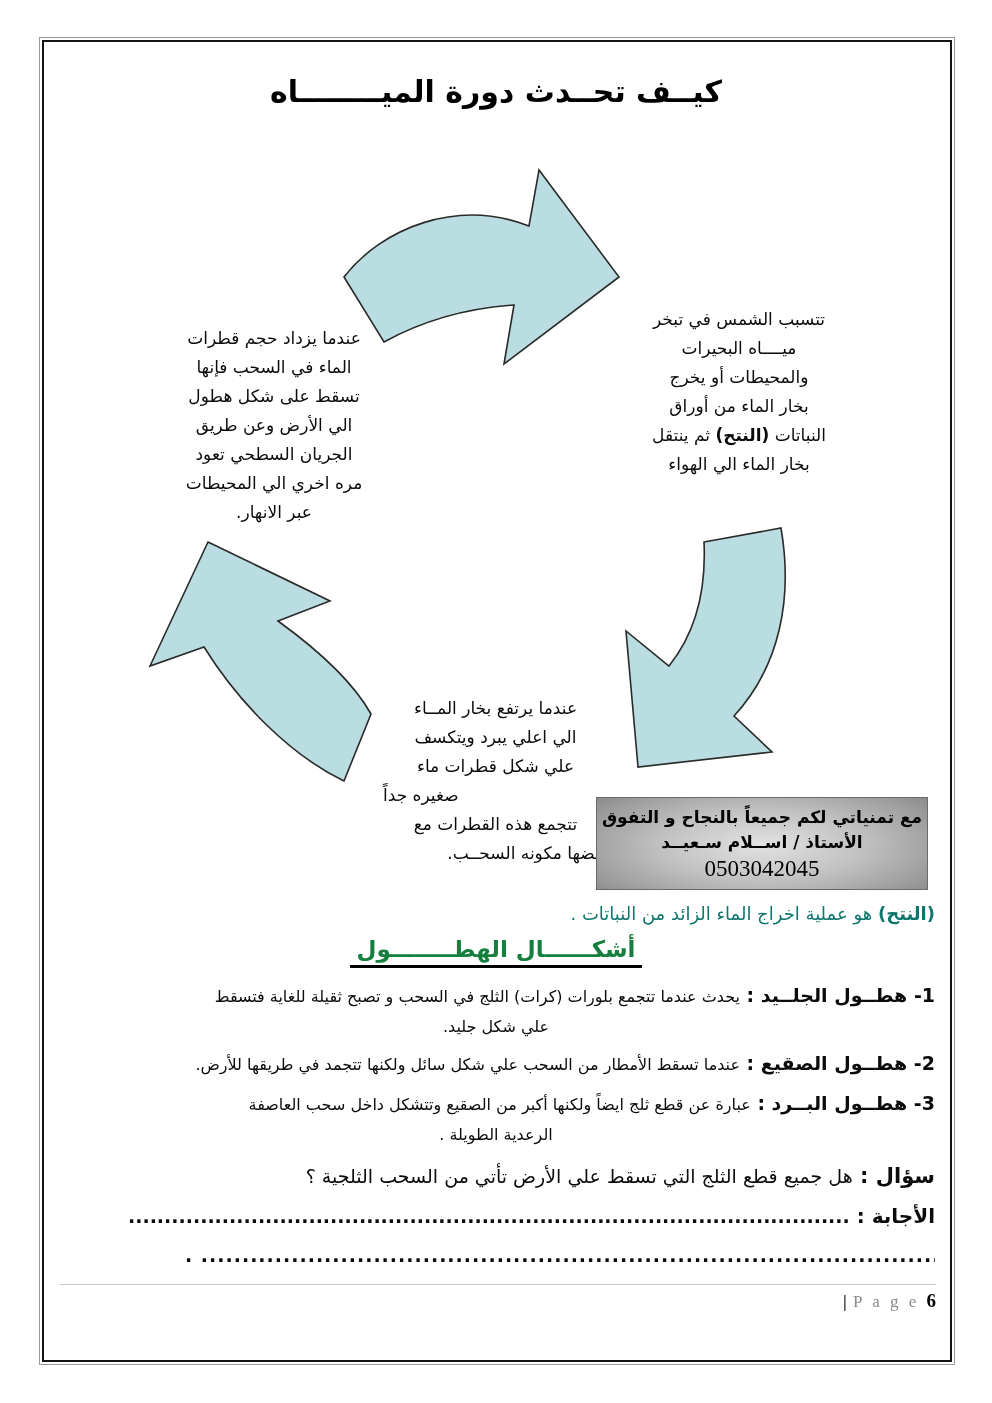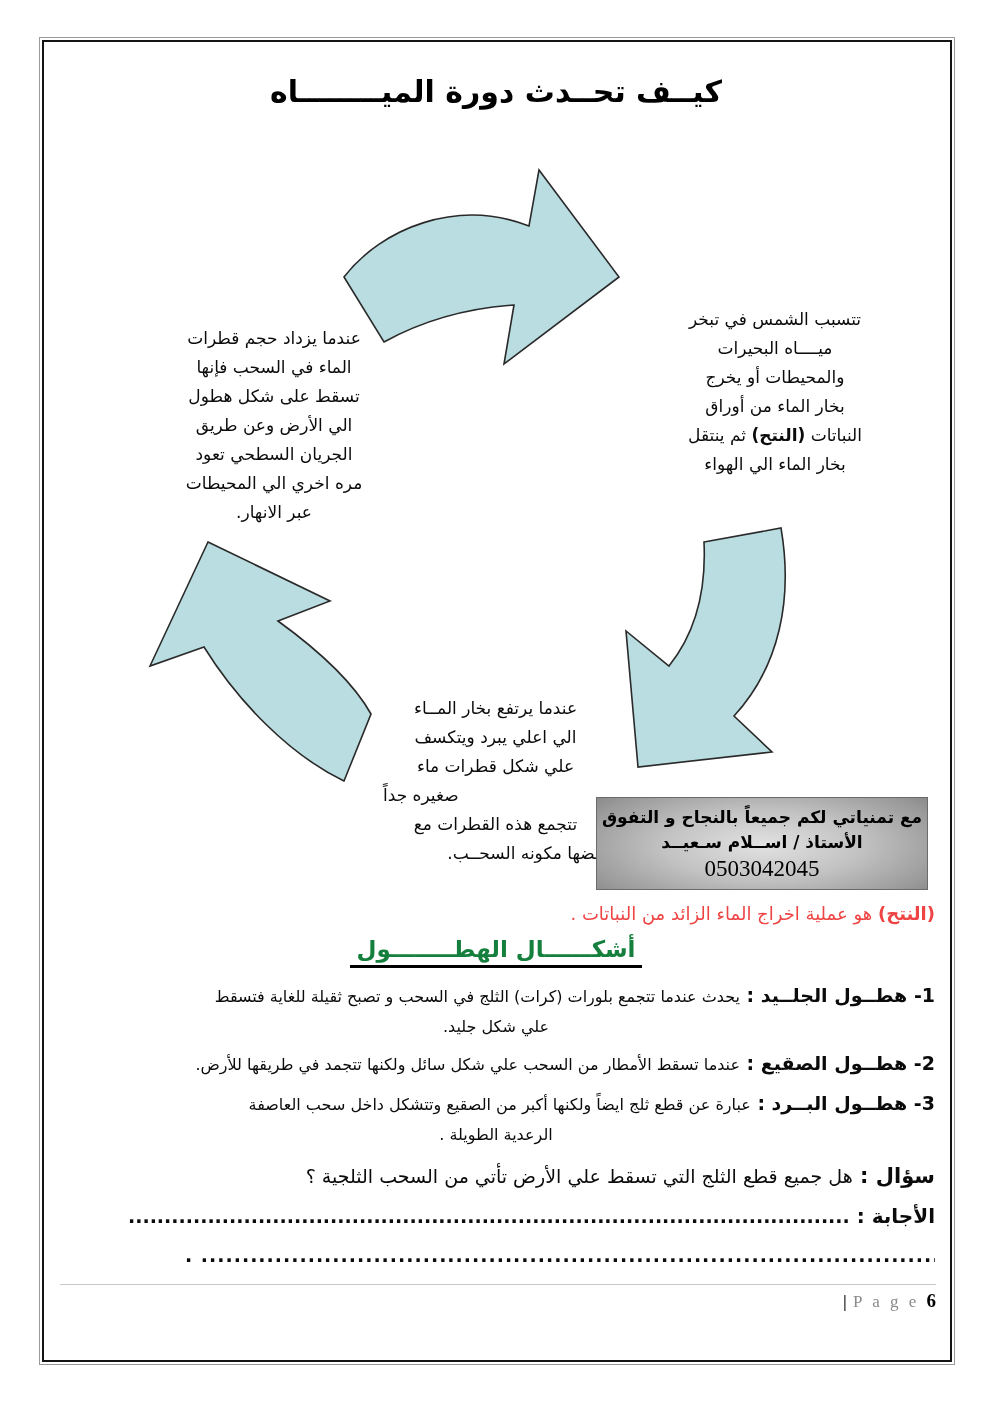--- a/index.html
+++ b/index.html
@@ -35,21 +35,21 @@
     left:596px; top:797px; width:330px; height:91px;
     background:radial-gradient(ellipse 75% 95% at 50% 52%, #e2e2e2 0%, #c2c2c2 40%, #9a9a9a 75%, #787878 100%);
     border:1px solid #6b6b6b;
     text-align:center; color:#000;
     display:flex; flex-direction:column; justify-content:center;
   }
   .teacher-box .t-line { font-weight:bold; font-size:17px; line-height:25px; }
   .teacher-box .t-phone { font-family:"Liberation Serif", serif; font-weight:normal; font-size:23px; line-height:27px; }
 
   .note-line {
-    right:57px; top:903px; font-size:18px; color:#ef4444; text-align:right;
+    right:57px; top:903px; font-size:18px; color:#0f766e; text-align:right;
   }
 
   .section-heading-wrap { left:0; right:0; top:936px; text-align:center; }
   .section-heading {
     display:inline-block; font-size:23px; font-weight:bold; color:#15803d;
     border-bottom:3px solid #000; padding:0 6px 3px 6px; letter-spacing:0.5px;
   }
 
   .lower { left:57px; right:57px; top:980px; font-size:16px; color:#0b0b0b; text-align:right; }
   .item-line1 { line-height:30px; }
@@ -84,21 +84,21 @@
 </svg>
 
 <svg class="abs cycle-arrow" style="left:600px; top:518px;" width="220" height="262" viewBox="0 0 220 262">
   <path d="M 104 24 L 181 10 C 193 80, 180 148, 134 198 L 172 234 L 38 249 L 26 113 L 69 148 C 98 112, 106 66, 104 24 Z" fill="#b9dde0"></path>
 </svg>
 
 <svg class="abs cycle-arrow" style="left:140px; top:528px;" width="260" height="262" viewBox="0 0 260 262">
   <path d="M 68 14 L 190 73 L 138 93 C 178 122, 212 152, 231 186 L 204 253 C 148 226, 97 172, 64 119 L 10 138 Z" fill="#b9dde0"></path>
 </svg>
 
-<div class="abs ar cycle-text" style="left:664px; top:305px; width:222px;">
+<div class="abs ar cycle-text" style="left:628px; top:305px; width:222px;">
   <span class="line">تتسبب الشمس في تبخر</span>
   <span class="line">ميــــاه البحيرات</span>
   <span class="line">والمحيطات أو يخرج</span>
   <span class="line">بخار الماء من أوراق</span>
   <span class="line"><span>النباتات </span><span class="bold-inline">(النتح)</span><span> ثم ينتقل</span></span>
   <span class="line">بخار الماء الي الهواء</span>
 </div>
 
 <div class="abs ar cycle-text" style="left:166px; top:324px; width:216px;">
   <span class="line">عندما يزداد حجم قطرات</span>

